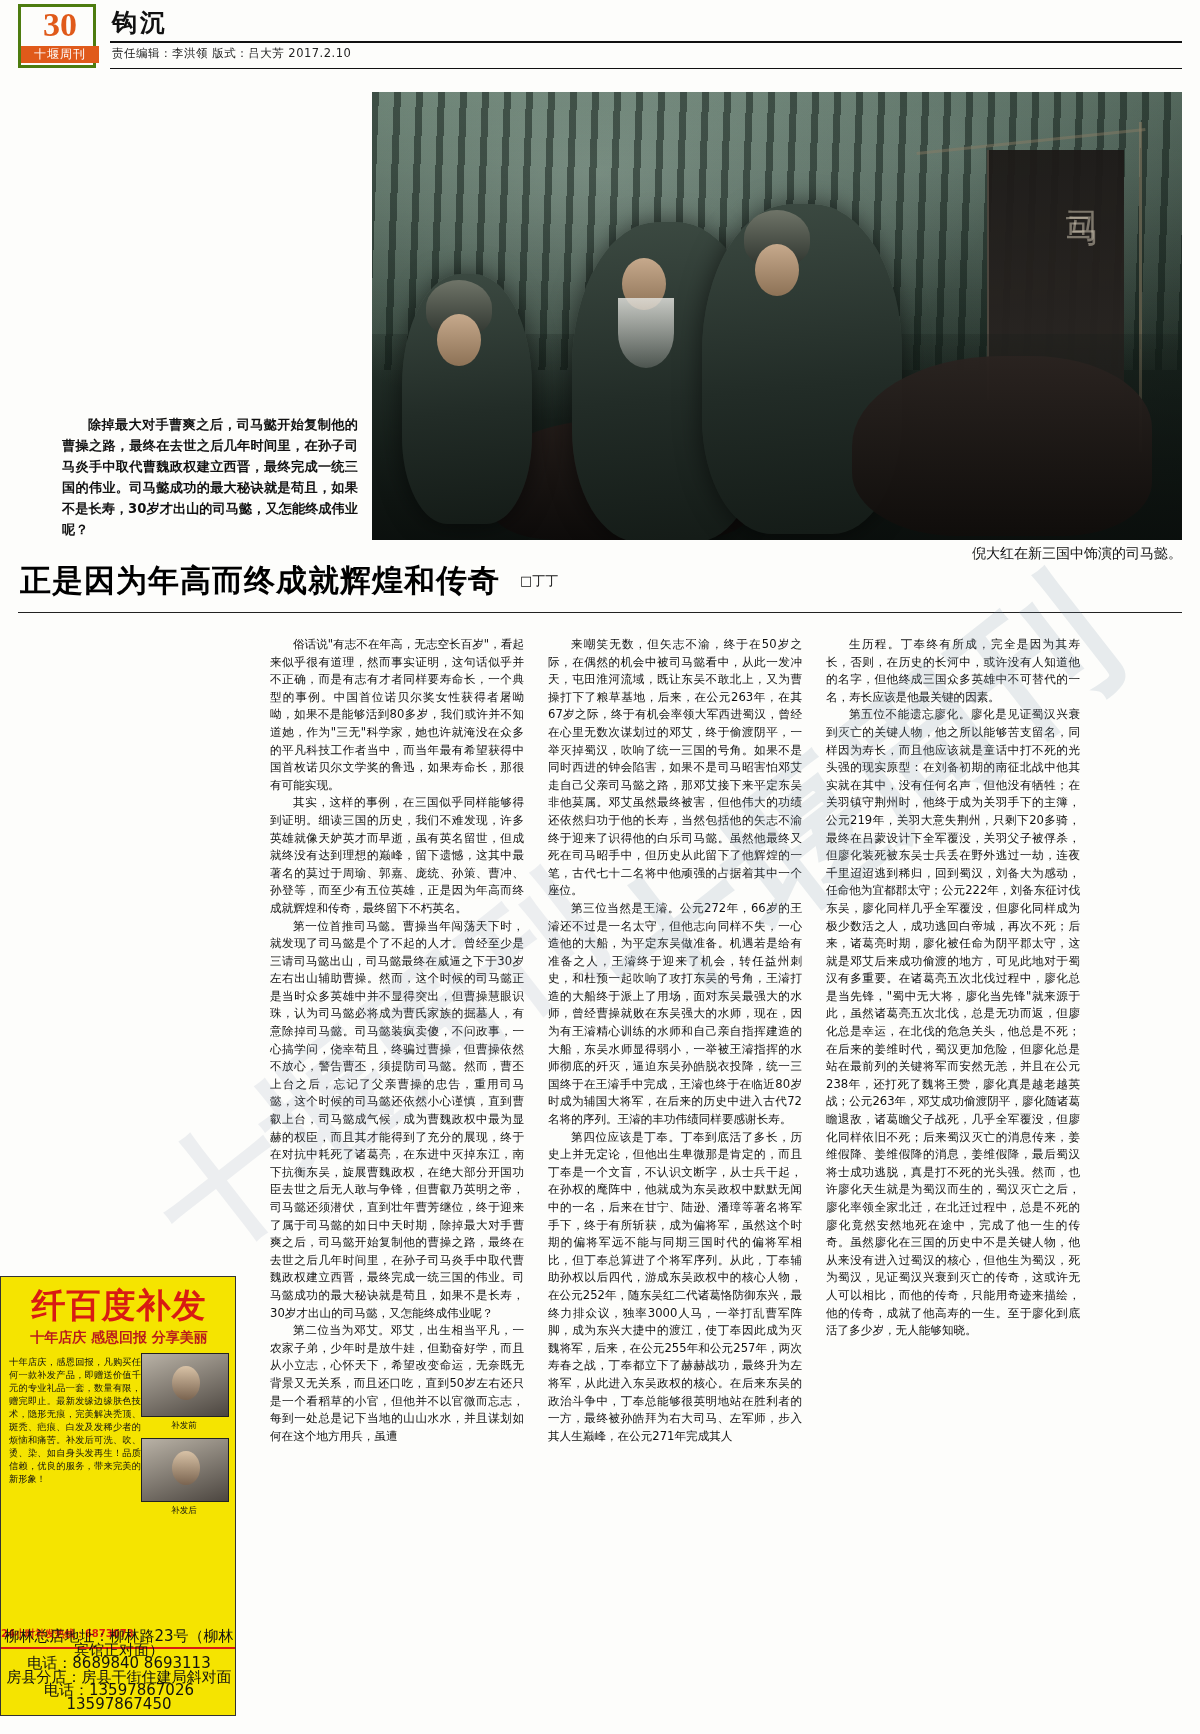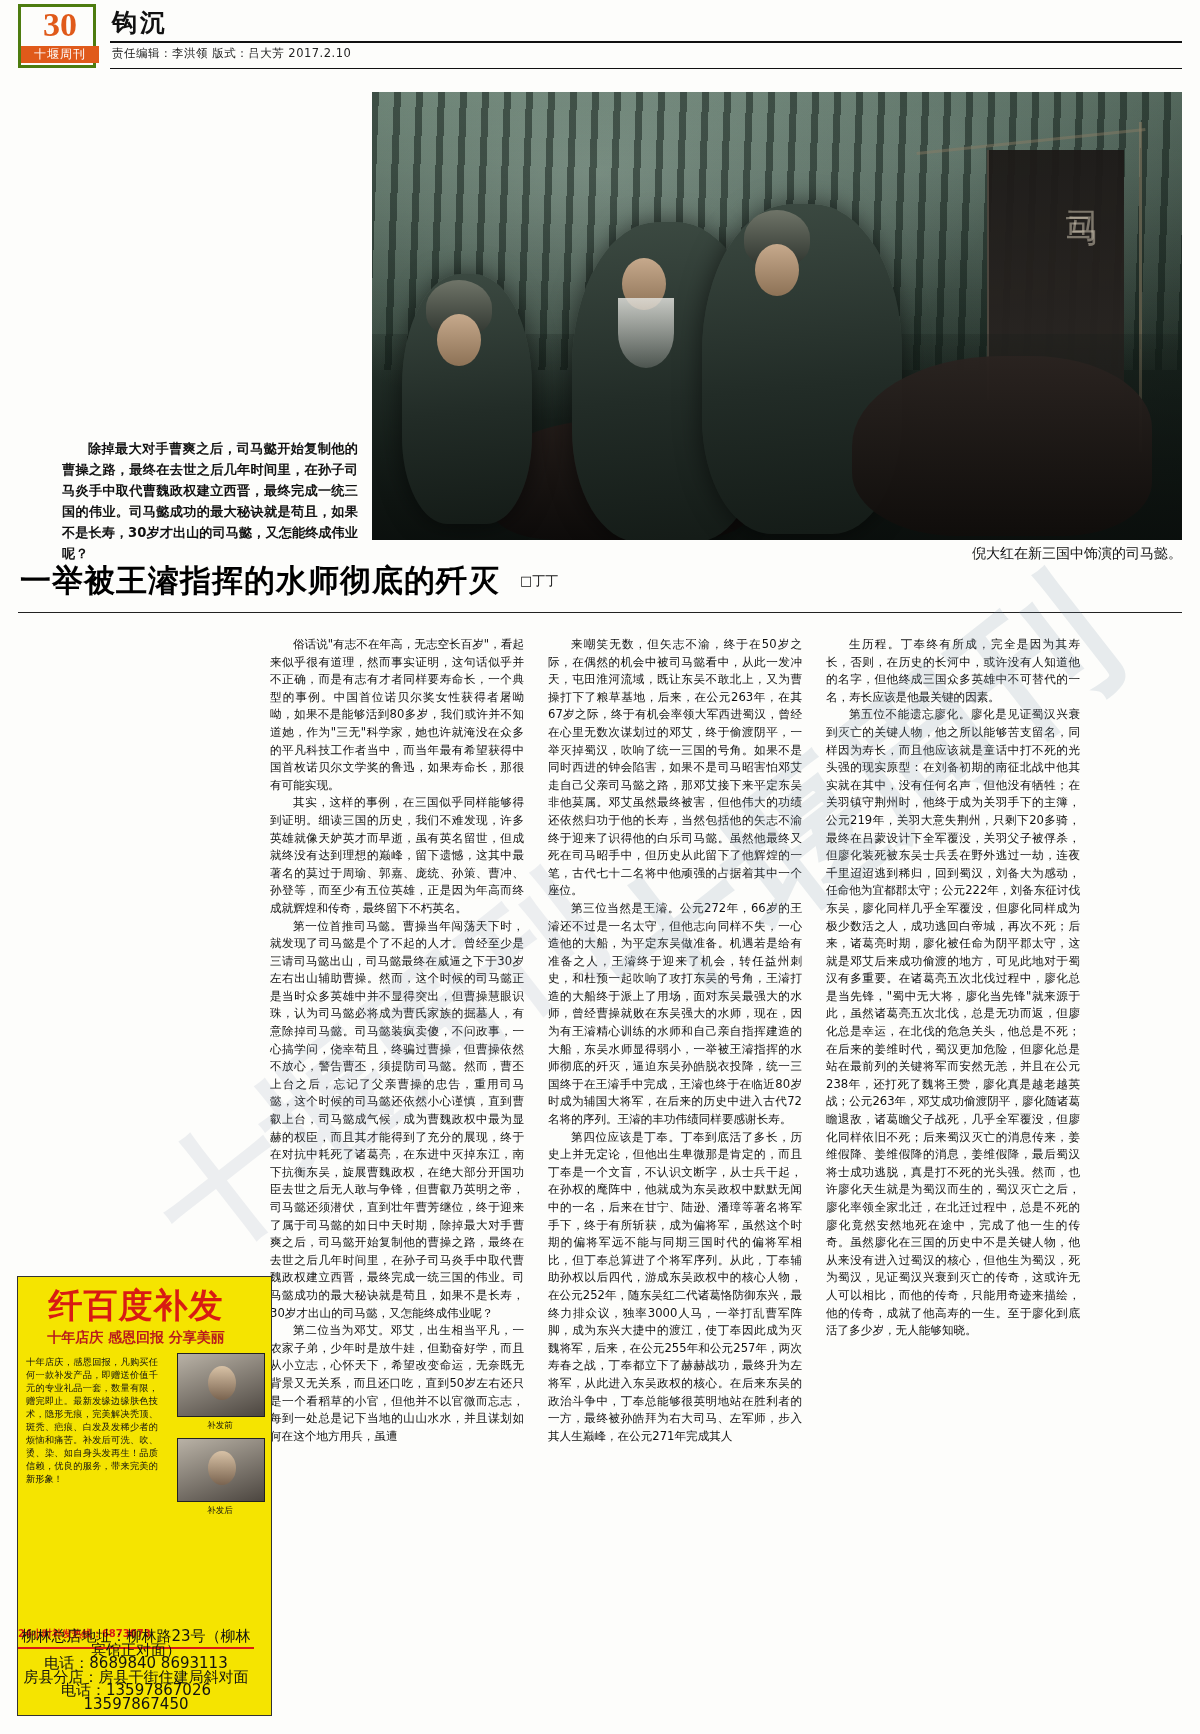--- a/index.html
+++ b/index.html
@@ -234,21 +234,21 @@
     left: 62px;
     top: 414px;
     width: 296px;
     font-size: 13.2px;
     line-height: 21px;
     font-weight: bold;
     color: #111;
     text-align: justify;
     font-family: "DejaVu Sans", sans-serif;
   }
-  .lead .indent { text-indent: 26px; display: block; margin-top: 24px; }
+  .lead .indent { text-indent: 26px; display: block; }
 
   
   .headline {
     position: absolute;
     left: 20px;
     top: 560px;
     font-size: 31px;
     font-weight: bold;
     color: #000;
     letter-spacing: 1px;
@@ -282,23 +282,23 @@
     font-family: "DejaVu Sans", sans-serif;
   }
   .col p { margin: 0 0 0 0; text-indent: 23px; }
   .col1 { left: 270px; height: 1060px; }
   .col2 { left: 548px; height: 1070px; }
   .col3 { left: 826px; height: 1070px; }
 
   
   .ad {
     position: absolute;
-    left: 17px;
+    left: 0;
     top: 1276px;
-    width: 255px;
+    width: 236px;
     height: 440px;
     background: #f5e400;
     border: 1px solid #333;
     box-sizing: border-box;
     overflow: hidden;
     padding-left: 36px;
   }
   .ad-title {
     position: absolute;
     left: 0; top: 6px;
@@ -440,21 +440,21 @@
       <div class="face f3"></div>
       <div class="horse"></div>
     </div>
   </div>
   <div class="photo-caption">倪大红在新三国中饰演的司马懿。</div>
 
   <div class="lead">
     <span class="indent">除掉最大对手曹爽之后，司马懿开始复制他的曹操之路，最终在去世之后几年时间里，在孙子司马炎手中取代曹魏政权建立西晋，最终完成一统三国的伟业。司马懿成功的最大秘诀就是苟且，如果不是长寿，30岁才出山的司马懿，又怎能终成伟业呢？</span>
   </div>
 
-  <div class="headline">一举被王濬指挥的水师彻底的歼灭</div>
+  <div class="headline">正是因为年高而终成就辉煌和传奇</div>
   <div class="author">□丁丁</div>
   <div class="head-rule"></div>
 
   <div class="col col1">
     <p>俗话说"有志不在年高，无志空长百岁"，看起来似乎很有道理，然而事实证明，这句话似乎并不正确，而是有志有才者同样要寿命长，一个典型的事例。中国首位诺贝尔奖女性获得者屠呦呦，如果不是能够活到80多岁，我们或许并不知道她，作为"三无"科学家，她也许就淹没在众多的平凡科技工作者当中，而当年最有希望获得中国首枚诺贝尔文学奖的鲁迅，如果寿命长，那很有可能实现。</p>
     <p>其实，这样的事例，在三国似乎同样能够得到证明。细读三国的历史，我们不难发现，许多英雄就像天妒英才而早逝，虽有英名留世，但成就终没有达到理想的巅峰，留下遗憾，这其中最著名的莫过于周瑜、郭嘉、庞统、孙策、曹冲、孙登等，而至少有五位英雄，正是因为年高而终成就辉煌和传奇，最终留下不朽英名。</p>
     <p>第一位首推司马懿。曹操当年闯荡天下时，就发现了司马懿是个了不起的人才。曾经至少是三请司马懿出山，司马懿最终在威逼之下于30岁左右出山辅助曹操。然而，这个时候的司马懿正是当时众多英雄中并不显得突出，但曹操慧眼识珠，认为司马懿必将成为曹氏家族的掘墓人，有意除掉司马懿。司马懿装疯卖傻，不问政事，一心搞学问，侥幸苟且，终骗过曹操，但曹操依然不放心，警告曹丕，须提防司马懿。然而，曹丕上台之后，忘记了父亲曹操的忠告，重用司马懿，这个时候的司马懿还依然小心谨慎，直到曹叡上台，司马懿成气候，成为曹魏政权中最为显赫的权臣，而且其才能得到了充分的展现，终于在对抗中耗死了诸葛亮，在东进中灭掉东江，南下抗衡东吴，旋展曹魏政权，在绝大部分开国功臣去世之后无人敢与争锋，但曹叡乃英明之帝，司马懿还须潜伏，直到壮年曹芳继位，终于迎来了属于司马懿的如日中天时期，除掉最大对手曹爽之后，司马懿开始复制他的曹操之路，最终在去世之后几年时间里，在孙子司马炎手中取代曹魏政权建立西晋，最终完成一统三国的伟业。司马懿成功的最大秘诀就是苟且，如果不是长寿，30岁才出山的司马懿，又怎能终成伟业呢？</p>
     <p>第二位当为邓艾。邓艾，出生相当平凡，一农家子弟，少年时是放牛娃，但勤奋好学，而且从小立志，心怀天下，希望改变命运，无奈既无背景又无关系，而且还口吃，直到50岁左右还只是一个看稻草的小官，但他并不以官微而忘志，每到一处总是记下当地的山山水水，并且谋划如何在这个地方用兵，虽遭</p>
   </div>
 

